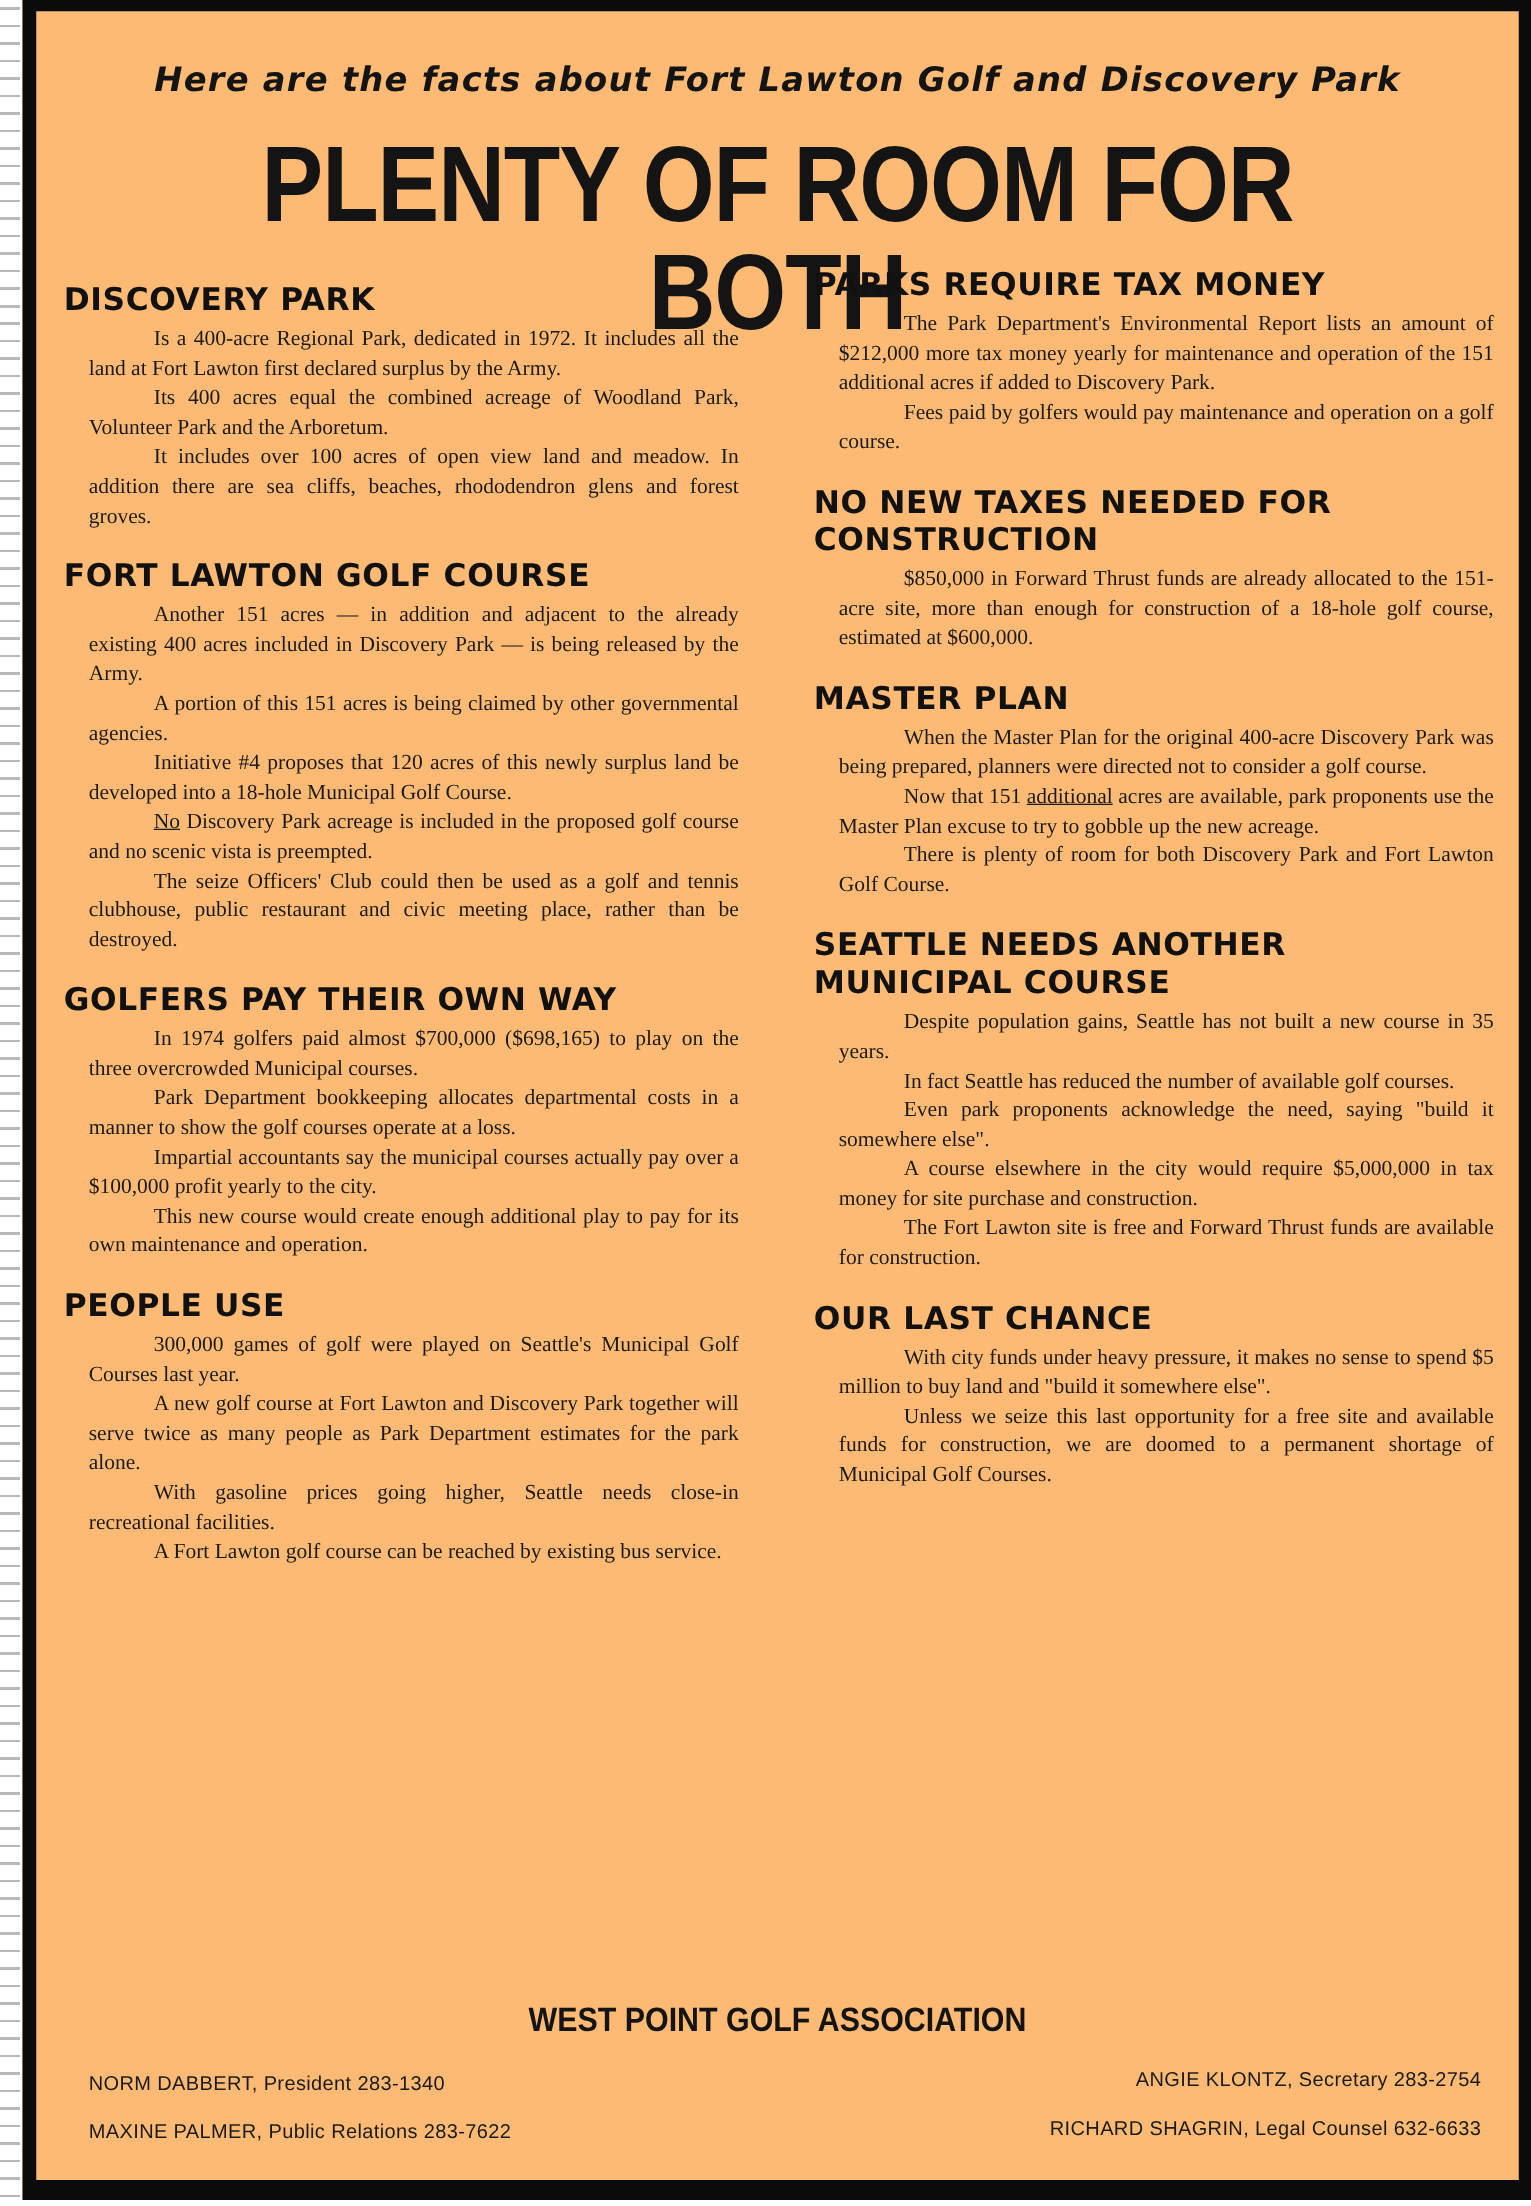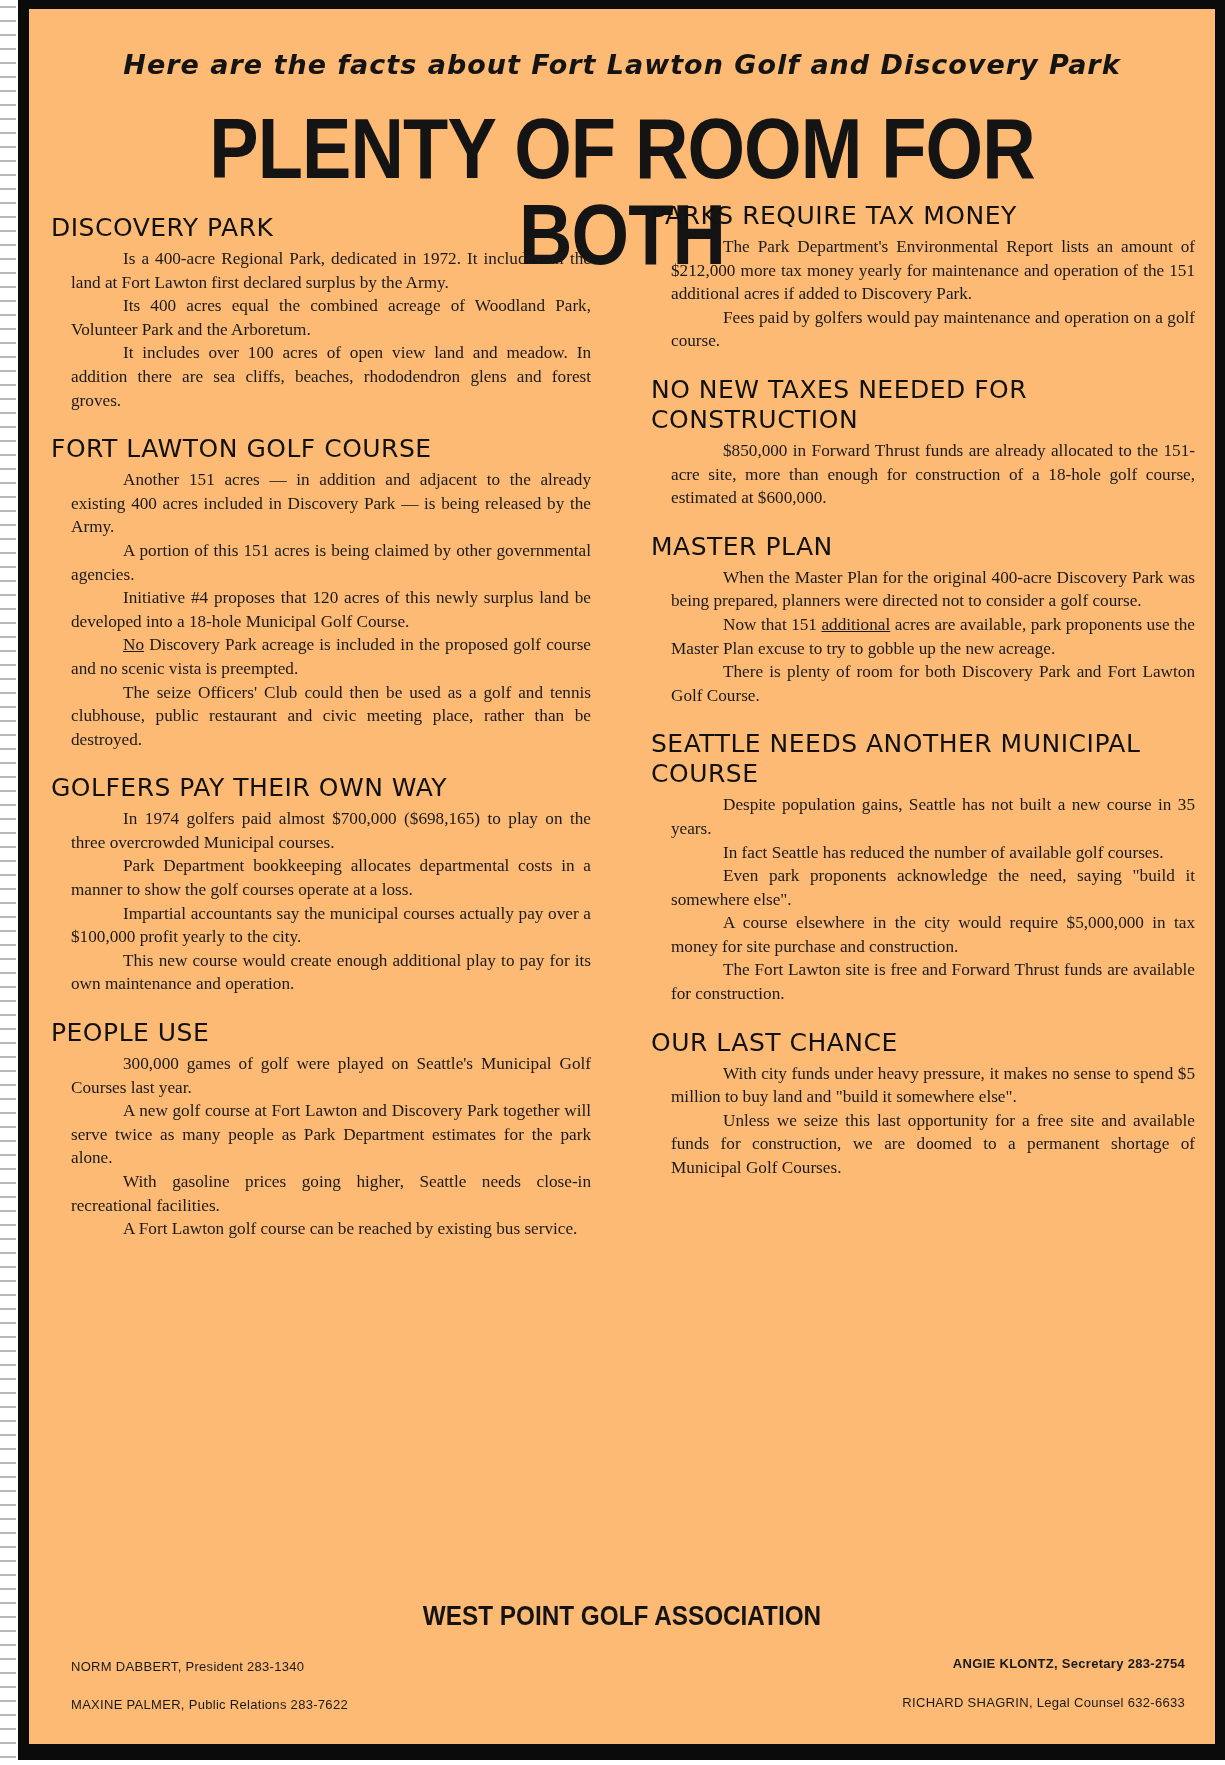--- a/index.html
+++ b/index.html
@@ -24,40 +24,40 @@
       position: absolute; left: 0; right: 0; top: 96px; text-align: center;
       font-family: "Liberation Sans", sans-serif; font-weight: bold;
       font-size: 86px; letter-spacing: -1px; transform: scaleX(0.86); transform-origin: center;
       line-height: 1;
     }
     .col { position: absolute; width: 540px; font-family: "DejaVu Sans", sans-serif; }
     .col-left { left: 22px; top: 200px; }
     .col-right { left: 622px; top: 188px; width: 544px; }
     .section { margin-bottom: 22px; }
     .section h2 {
-      margin: 4px 0 4px 0; font-family: "DejaVu Sans", sans-serif; font-weight: normal;
+      margin: 16px 0 4px 0; font-family: "DejaVu Sans", sans-serif; font-weight: bold;
       font-size: 25px; line-height: 30px; letter-spacing: 0.5px; color: #111;
     }
     .section p {
       margin: 0; padding-left: 20px; text-indent: 52px; text-align: justify;
       font-size: 17.2px; line-height: 23.6px; color: #1a1a1a; font-family: Liberation Serif, serif;
     }
     .u { text-decoration: underline; }
     .org {
       position: absolute; left: 0; right: 0; top: 1592px; text-align: center;
       font-family: "Liberation Sans", sans-serif; font-weight: bold; font-size: 27px;
       transform: scaleX(0.9);
     }
     .officer {
-      position: absolute; font-family: "Liberation Sans", sans-serif; font-size: 13px;
+      position: absolute; font-family: "Liberation Sans", sans-serif; font-size: 16px;
       letter-spacing: 0.3px; color: #1a1a1a;
     }
     .o1 { left: 42px; top: 1650px; }
     .o2 { left: 42px; top: 1688px; }
-    .o3 { right: 30px; top: 1647px; font-weight: bold; }
+    .o3 { right: 30px; top: 1647px; }
     .o4 { right: 30px; top: 1686px; }
   </style>
 </head>
 <body>
 
 <div class="margin-strip"></div>
 
 <div class="frame">
   <div class="inner">
 

